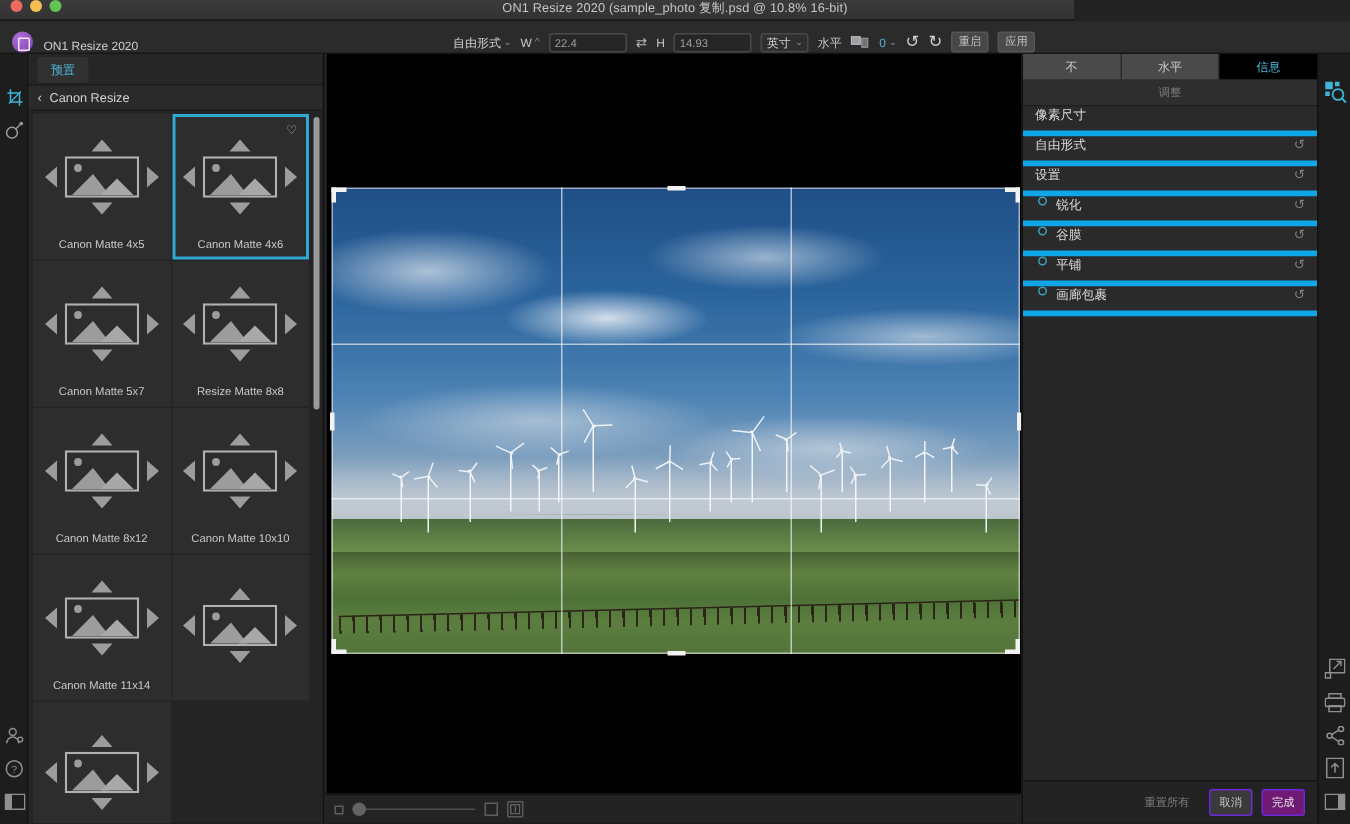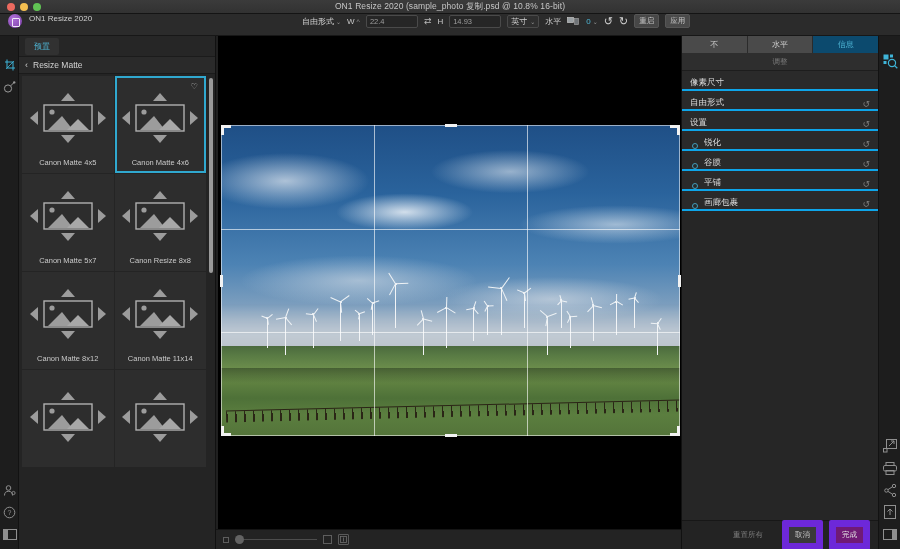--- a/index.html
+++ b/index.html
@@ -7,40 +7,40 @@
     width: 900px; height: 549px;
     background: #1c1c1c;
     font-family: "Liberation Sans", "DejaVu Sans", sans-serif;
     overflow: hidden;
     -webkit-font-smoothing: antialiased;
   }
   #app { position: relative; width: 900px; height: 549px; background: #232323; }
 
   
   .titlebar {
-    position: absolute; top: 0; left: 0; width: 900px; height: 14px;
+    position: absolute; top: 0; left: 0; width: 716px; height: 14px;
     background: linear-gradient(#3b3b3b, #323232);
     border-bottom: 1px solid #141414;
-    display: flex; align-items: center;
+    display: flex; align-items: flex-start;
   }
   .traffic { display: flex; gap: 5px; margin-left: 7px; }
   .dot { width: 8px; height: 8px; border-radius: 50%; }
   .dot.red { background: #ec6a5f; }
   .dot.yellow { background: #f4bf50; }
   .dot.green { background: #61c454; }
   .title-text {
     position: absolute; left: 0; width: 900px; text-align: center;
     font-size: 8.5px; color: #c6c6c6; letter-spacing: .1px;
   }
 
   
   .toolbar {
     position: absolute; top: 14px; left: 0; width: 900px; height: 22px;
     background: #2b2b2b; border-bottom: 1px solid #171717;
-    display: flex; align-items: flex-start;
+    display: flex; align-items: flex-end;
   }
   .app-logo {
     width: 14px; height: 14px; border-radius: 50%;
     background: radial-gradient(circle at 35% 30%, #b06fd8, #7b3fa8);
     margin-left: 8px; position: relative; flex: none;
   }
   .app-logo::after {
     content: ""; position: absolute; left: 4px; top: 3.5px;
     width: 6px; height: 7px; border: 1.2px solid #f0e6f8; border-radius: 1px;
   }
@@ -243,46 +243,46 @@
     position: absolute; top: 36px; right: 22px; width: 197px; height: 513px;
     background: #262626; border-left: 1px solid #111;
     display: flex; flex-direction: column;
   }
   .rp-tabs { display: flex; height: 17px; background: #1f1f1f; }
   .rp-tab {
     flex: 1; display: flex; align-items: center; justify-content: center;
     font-size: 8px; color: #d0d0d0; background: #4a4a4a;
     border-right: 1px solid #2b2b2b;
   }
-  .rp-tab.active { background: #0c4a6e; color: #4fb8d8; border-right: none; text-align: center; }
+  .rp-tab.active { background: #000000; color: #4fb8d8; border-right: none; text-align: center; }
   .rp-subhead {
     height: 18px; display: flex; align-items: center; justify-content: center;
     font-size: 7.5px; color: #7d7d7d; background: #2e2e2e;
     border-bottom: 1px solid #1d1d1d;
   }
   .rp-row {
-    height: 20px; display: flex; align-items: flex-end;
+    height: 20px; display: flex; align-items: flex-start;
     padding: 0 8px; font-size: 8.5px; color: #dcdcdc;
-    border-bottom: 2px solid #0ea5e9; background: #2a2a2a;
+    border-bottom: 4px solid #0ea5e9; background: #2a2a2a;
   }
   .rp-row.sub { padding-left: 10px; }
   .rp-bullet {
     width: 6px; height: 6px; border-radius: 50%; border: 1px solid #3f9fbd;
     margin-right: 6px; flex: none;
   }
   .rp-reset { margin-left: auto; color: #7d7d7d; font-size: 9px; }
   .rp-filler { flex: 1; background: #262626; }
   .rp-bottom {
     height: 29px; background: #232323; border-top: 1px solid #171717;
     display: flex; align-items: center; justify-content: flex-end;
     gap: 6px; padding-right: 8px;
   }
   .rp-btn {
     font-size: 7.5px; padding: 3px 6px; border-radius: 2px;
-    border: 7px solid #6d28d9; background: #3a3a3a; color: #c7c7c7;
+    border: 1px solid #6d28d9; background: #3a3a3a; color: #c7c7c7;
   }
   .rp-btn.ghost { background: transparent; border-color: transparent; color: #7e7e7e; }
   .rp-btn.strong { background: #701a75; color: #e2e2e2; }
   svg { display: block; }
 </style>
 </head>
 <body>
 
 <div id="app">
 
@@ -380,21 +380,21 @@
       </div>
     </div>
   </div>
 
   <div class="left-panel">
     <div class="lp-tabrow">
       <div class="lp-tab">预置</div>
     </div>
     <div class="lp-breadcrumb">
       <span class="chev-back">‹</span>
-      <span>Resize Matte</span>
+      <span>Canon Resize</span>
     </div>
 
     <div class="preset-scroll">
       <div class="preset-grid" id="preset-grid">
           <div class="preset-cell">
             <div class="preset-thumb">
 <svg width="78" height="52" viewBox="0 0 78 52">
   <polygon points="39,1 46,9 32,9" fill="#9c9c9c"></polygon>
   <polygon points="39,51 46,43 32,43" fill="#9c9c9c"></polygon>
   <polygon points="1,26 9,19 9,33" fill="#9c9c9c"></polygon>
@@ -444,36 +444,51 @@
   <polygon points="39,1 46,9 32,9" fill="#9c9c9c"></polygon>
   <polygon points="39,51 46,43 32,43" fill="#9c9c9c"></polygon>
   <polygon points="1,26 9,19 9,33" fill="#9c9c9c"></polygon>
   <polygon points="77,26 69,19 69,33" fill="#9c9c9c"></polygon>
   <rect x="15" y="13" width="48" height="26" stroke="#b0b0b0" stroke-width="1.4" fill="none"></rect>
   <circle cx="23" cy="20" r="2.6" fill="#9c9c9c"></circle>
   <polygon points="19,38 33,24 44,38" fill="#9c9c9c"></polygon>
   <polygon points="38,38 49,27 60,38" fill="#a8a8a8"></polygon>
 </svg>
             </div>
-            <div class="preset-label">Canon Resize 8x8</div>
+            <div class="preset-label">Resize Matte 8x8</div>
           </div>
           <div class="preset-cell">
             <div class="preset-thumb">
 <svg width="78" height="52" viewBox="0 0 78 52">
   <polygon points="39,1 46,9 32,9" fill="#9c9c9c"></polygon>
   <polygon points="39,51 46,43 32,43" fill="#9c9c9c"></polygon>
   <polygon points="1,26 9,19 9,33" fill="#9c9c9c"></polygon>
   <polygon points="77,26 69,19 69,33" fill="#9c9c9c"></polygon>
   <rect x="15" y="13" width="48" height="26" stroke="#b0b0b0" stroke-width="1.4" fill="none"></rect>
   <circle cx="23" cy="20" r="2.6" fill="#9c9c9c"></circle>
   <polygon points="19,38 33,24 44,38" fill="#9c9c9c"></polygon>
   <polygon points="38,38 49,27 60,38" fill="#a8a8a8"></polygon>
 </svg>
             </div>
             <div class="preset-label">Canon Matte 8x12</div>
+          </div>
+          <div class="preset-cell">
+            <div class="preset-thumb">
+<svg width="78" height="52" viewBox="0 0 78 52">
+  <polygon points="39,1 46,9 32,9" fill="#9c9c9c"></polygon>
+  <polygon points="39,51 46,43 32,43" fill="#9c9c9c"></polygon>
+  <polygon points="1,26 9,19 9,33" fill="#9c9c9c"></polygon>
+  <polygon points="77,26 69,19 69,33" fill="#9c9c9c"></polygon>
+  <rect x="15" y="13" width="48" height="26" stroke="#b0b0b0" stroke-width="1.4" fill="none"></rect>
+  <circle cx="23" cy="20" r="2.6" fill="#9c9c9c"></circle>
+  <polygon points="19,38 33,24 44,38" fill="#9c9c9c"></polygon>
+  <polygon points="38,38 49,27 60,38" fill="#a8a8a8"></polygon>
+</svg>
+            </div>
+            <div class="preset-label">Canon Matte 10x10</div>
           </div>
           <div class="preset-cell">
             <div class="preset-thumb">
 <svg width="78" height="52" viewBox="0 0 78 52">
   <polygon points="39,1 46,9 32,9" fill="#9c9c9c"></polygon>
   <polygon points="39,51 46,43 32,43" fill="#9c9c9c"></polygon>
   <polygon points="1,26 9,19 9,33" fill="#9c9c9c"></polygon>
   <polygon points="77,26 69,19 69,33" fill="#9c9c9c"></polygon>
   <rect x="15" y="13" width="48" height="26" stroke="#b0b0b0" stroke-width="1.4" fill="none"></rect>
   <circle cx="23" cy="20" r="2.6" fill="#9c9c9c"></circle>

